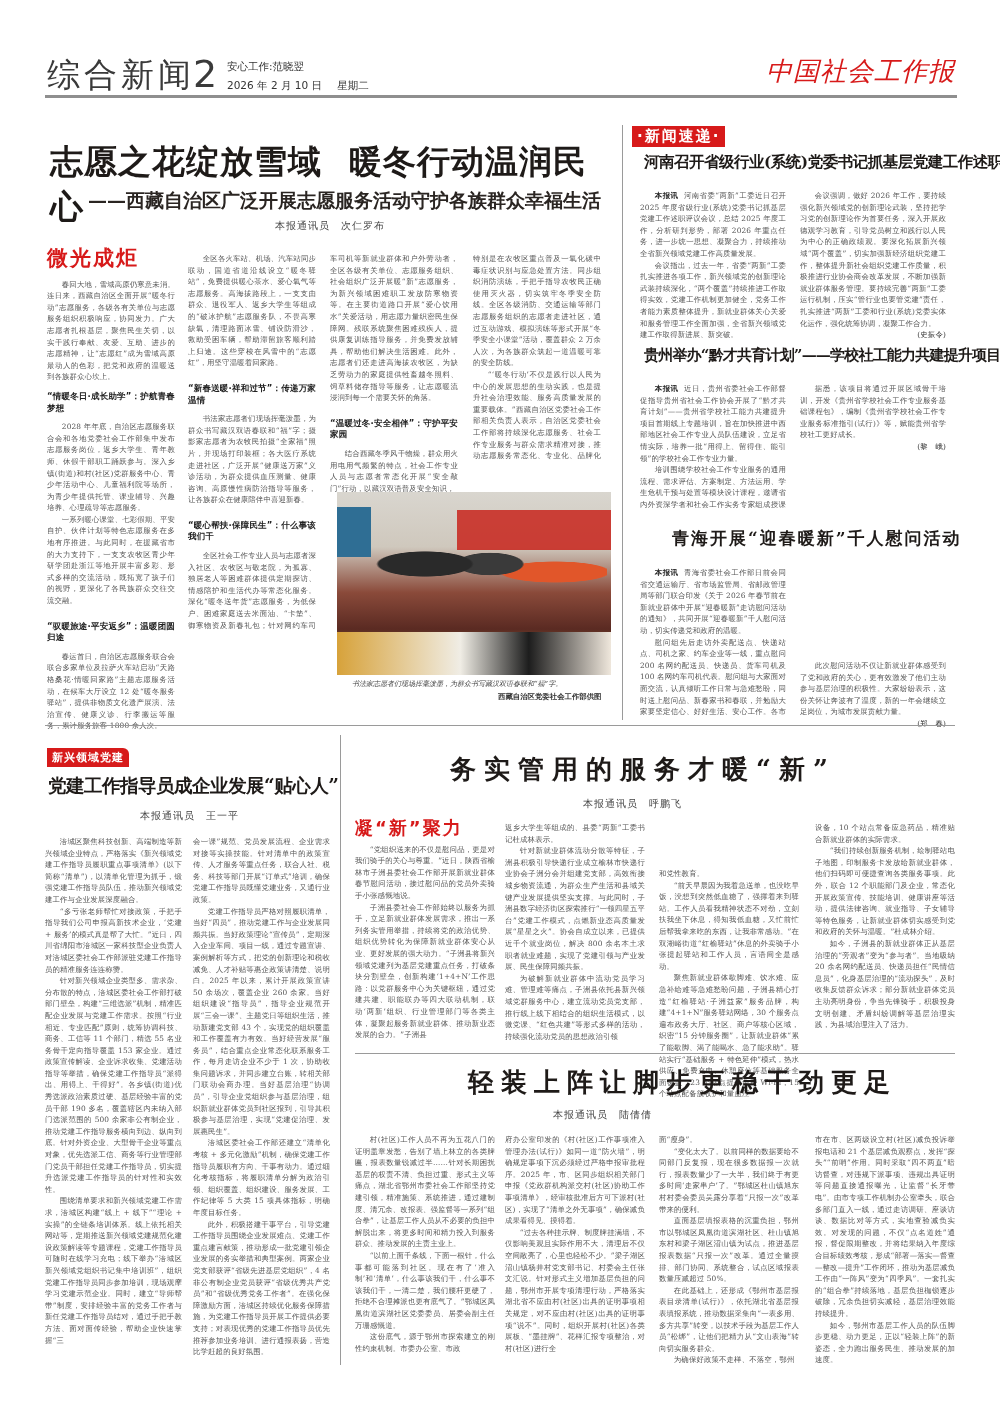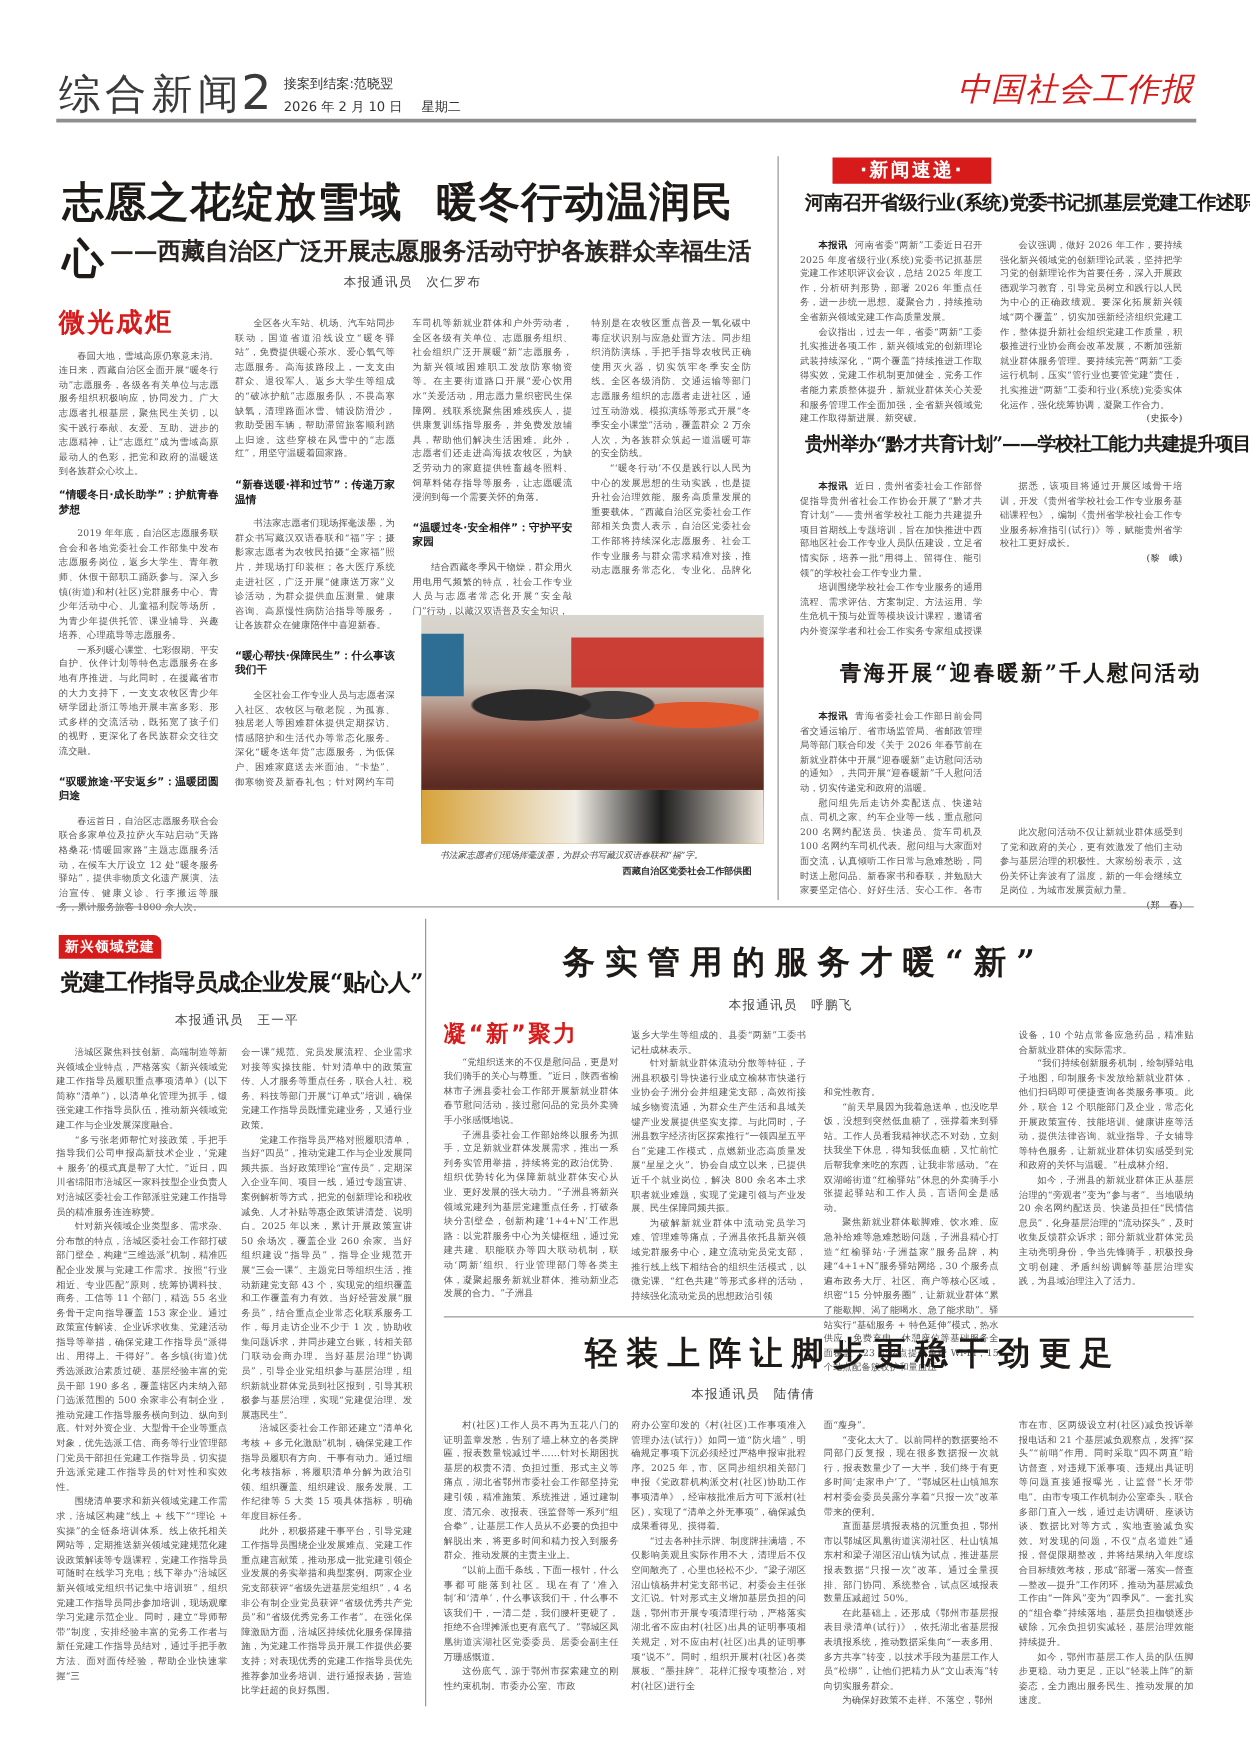--- a/index.html
+++ b/index.html
@@ -18,41 +18,41 @@
   .rule-h { position: absolute; height: 1px; background: #9a9a9a; }
   .headline { font-family: "DejaVu Serif", "Liberation Serif", serif; font-weight: bold; color: #1e1a18; }
   .col { position: absolute; }
 </style>
 </head>
 <body>
 
 <div class="abs" style="left:45px;top:52px;width:910px;height:50px;">
   <span class="abs" style="left:2px;top:3px;font-family:'DejaVu Sans','Liberation Sans',sans-serif;font-size:33px;color:#3a3a3a;letter-spacing:4px;line-height:40px;">综合新闻</span>
   <span class="abs" style="left:148px;top:0px;font-family:'DejaVu Sans','Liberation Sans',sans-serif;font-size:38px;color:#3a3a3a;line-height:44px;">2</span>
-  <span class="abs" style="left:182px;top:8px;font-family:'DejaVu Sans','Liberation Sans',sans-serif;font-size:10.5px;color:#333;">接案到结案:范晓翌</span>
+  <span class="abs" style="left:182px;top:8px;font-family:'DejaVu Sans','Liberation Sans',sans-serif;font-size:10.5px;color:#333;">安心工作:范晓翌</span>
   <span class="abs" style="left:182px;top:27px;font-family:'DejaVu Sans','Liberation Sans',sans-serif;font-size:10.5px;color:#333;white-space:nowrap;">
     <span>2026 年 2 月 10 日</span>
     <span style="margin-left:12px;">星期二</span>
   </span>
   <span class="abs" style="right:0px;top:2px;font-family:'DejaVu Serif','Liberation Serif',serif;font-style:italic;font-size:26px;color:#d71a1a;letter-spacing:1px;">中国社会工作报</span>
 </div>
 <div class="rule-h" style="left:45px;top:95px;width:912px;height:3px;background:#8f8f8f;"></div>
 
 <div class="abs" style="left:50px;top:140px;width:570px;">
   <span class="headline" style="font-size:33px;letter-spacing:1px;">志愿之花绽放雪域</span>
   <span class="headline" style="font-size:33px;letter-spacing:1px;margin-left:22px;">暖冬行动温润民心</span>
 </div>
 <div class="abs headline" style="left:88px;top:188px;font-size:19px;font-weight:bold;color:#2a2522;white-space:nowrap;">——西藏自治区广泛开展志愿服务活动守护各族群众幸福生活</div>
 <div class="abs byline" style="left:275px;top:219px;">本报通讯员　次仁罗布</div>
 
 <div class="col body-text" style="left:47px;top:253px;width:128px;">
   <div class="red-section" style="text-indent:0;margin-bottom:14px;">微光成炬</div>
   <p>春回大地，雪域高原仍寒意未消。连日来，西藏自治区全面开展“暖冬行动”志愿服务，各级各有关单位与志愿服务组织积极响应，协同发力。广大志愿者扎根基层，聚焦民生关切，以实干践行奉献、友爱、互助、进步的志愿精神，让“志愿红”成为雪域高原最动人的色彩，把党和政府的温暖送到各族群众心坎上。</p>
   <div class="sub-head" style="font-size:8.5px;">“情暖冬日·成长助学”：护航青春梦想</div>
-  <p>2019 年年底，自治区志愿服务联合会和各地党委社会工作部集中发布志愿服务岗位，返乡大学生、青年教师、休假干部职工踊跃参与。深入乡镇(街道)和村(社区)党群服务中心、青少年活动中心、儿童福利院等场所，为青少年提供托管、课业辅导、兴趣培养、心理疏导等志愿服务。</p>
+  <p>2028 年年底，自治区志愿服务联合会和各地党委社会工作部集中发布志愿服务岗位，返乡大学生、青年教师、休假干部职工踊跃参与。深入乡镇(街道)和村(社区)党群服务中心、青少年活动中心、儿童福利院等场所，为青少年提供托管、课业辅导、兴趣培养、心理疏导等志愿服务。</p>
   <p>一系列暖心课堂、七彩假期、平安自护、伙伴计划等特色志愿服务在多地有序推进。与此同时，在援藏省市的大力支持下，一支支农牧区青少年研学团赴浙江等地开展丰富多彩、形式多样的交流活动，既拓宽了孩子们的视野，更深化了各民族群众交往交流交融。</p>
   <div class="sub-head" style="font-size:8.5px;margin-top:14px;">“驭暖旅途·平安返乡”：温暖团圆归途</div>
   <p>春运首日，自治区志愿服务联合会联合多家单位及拉萨火车站启动“天路格桑花·情暖回家路”主题志愿服务活动，在候车大厅设立 12 处“暖冬服务驿站”，提供非物质文化遗产展演、法治宣传、健康义诊、行李搬运等服务，累计服务旅客 1800 余人次。</p>
 </div>
 
 <div class="col body-text" style="left:188px;top:253px;width:128px;">
   <p>全区各火车站、机场、汽车站同步联动，国道省道沿线设立“暖冬驿站”，免费提供暖心茶水、爱心氧气等志愿服务。高海拔路段上，一支支由群众、退役军人、返乡大学生等组成的“破冰护航”志愿服务队，不畏高寒缺氧，清理路面冰雪、铺设防滑沙，救助受困车辆，帮助滞留旅客顺利踏上归途。这些穿梭在风雪中的“志愿红”，用坚守温暖着回家路。</p>
   <div class="sub-head" style="font-size:8.5px;margin-top:14px;">“新春送暖·祥和过节”：传递万家温情</div>
   <p>书法家志愿者们现场挥毫泼墨，为群众书写藏汉双语春联和“福”字；摄影家志愿者为农牧民拍摄“全家福”照片，并现场打印装框；各大医疗系统走进社区，广泛开展“健康送万家”义诊活动，为群众提供血压测量、健康咨询、高原慢性病防治指导等服务，让各族群众在健康陪伴中喜迎新春。</p>
   <div class="sub-head" style="font-size:8.5px;margin-top:14px;">“暖心帮扶·保障民生”：什么事该我们干</div>
@@ -74,21 +74,21 @@
   <div class="abs" style="left:120px;top:18px;width:154px;height:40px;background:#c8241c;opacity:.85;"></div>
   <div class="abs" style="left:0;top:15px;width:34px;height:50px;background:#2f6e94;"></div>
   <div class="abs" style="left:10px;top:40px;width:260px;height:80px;background:radial-gradient(ellipse at 30% 40%,#2a2a2a 0 18%,transparent 19%),radial-gradient(ellipse at 55% 40%,#3a3a3a 0 16%,transparent 17%),radial-gradient(ellipse at 80% 50%,#e1562a 0 18%,transparent 19%);"></div>
   <div class="abs" style="left:0;top:140px;width:274px;height:43px;background:linear-gradient(90deg,#d7a23a,#f0ede5 45%,#1d1d1d 70%,#efe7dc);"></div>
 </div>
 <div class="abs" style="left:352px;top:679px;font-size:7px;color:#444;font-style:italic;white-space:nowrap;">书法家志愿者们现场挥毫泼墨，为群众书写藏汉双语春联和“福”字。</div>
 <div class="abs" style="left:498px;top:692px;font-size:7.4px;font-weight:bold;color:#333;white-space:nowrap;font-family:'DejaVu Sans','Liberation Sans',sans-serif;">西藏自治区党委社会工作部供图</div>
 
 <div class="rule-v" style="left:622px;top:125px;height:595px;"></div>
 
-<div class="abs tag" style="left:666px;top:126px;font-size:15px;padding:1px 22px;letter-spacing:2px;">·新闻速递·</div>
+<div class="abs tag" style="left:632px;top:126px;font-size:15px;padding:1px 5px;letter-spacing:2px;">·新闻速递·</div>
 
 <div class="abs headline" style="left:644px;top:152px;font-size:15.5px;white-space:nowrap;letter-spacing:-0.5px;">河南召开省级行业(系统)党委书记抓基层党建工作述职评议会</div>
 <div class="col body-text" style="left:640px;top:190px;width:146px;">
   <p><span class="lead">本报讯</span>&nbsp;&nbsp;<span>河南省委“两新”工委近日召开 2025 年度省级行业(系统)党委书记抓基层党建工作述职评议会议，总结 2025 年度工作，分析研判形势，部署 2026 年重点任务，进一步统一思想、凝聚合力，持续推动全省新兴领域党建工作高质量发展。</span></p>
   <p>会议指出，过去一年，省委“两新”工委扎实推进各项工作，新兴领域党的创新理论武装持续深化，“两个覆盖”持续推进工作取得实效，党建工作机制更加健全，党务工作者能力素质整体提升，新就业群体关心关爱和服务管理工作全面加强，全省新兴领域党建工作取得新进展、新突破。</p>
 </div>
 <div class="col body-text" style="left:800px;top:190px;width:146px;">
   <p>会议强调，做好 2026 年工作，要持续强化新兴领域党的创新理论武装，坚持把学习党的创新理论作为首要任务，深入开展政德观学习教育，引导党员树立和践行以人民为中心的正确政绩观。要深化拓展新兴领域“两个覆盖”，切实加强新经济组织党建工作，整体提升新社会组织党建工作质量，积极推进行业协会商会改革发展，不断加强新就业群体服务管理。要持续完善“两新”工委运行机制，压实“管行业也要管党建”责任，扎实推进“两新”工委和行业(系统)党委实体化运作，强化统筹协调，凝聚工作合力。</p>
   <div class="sign">(史振令)</div>
 </div>

